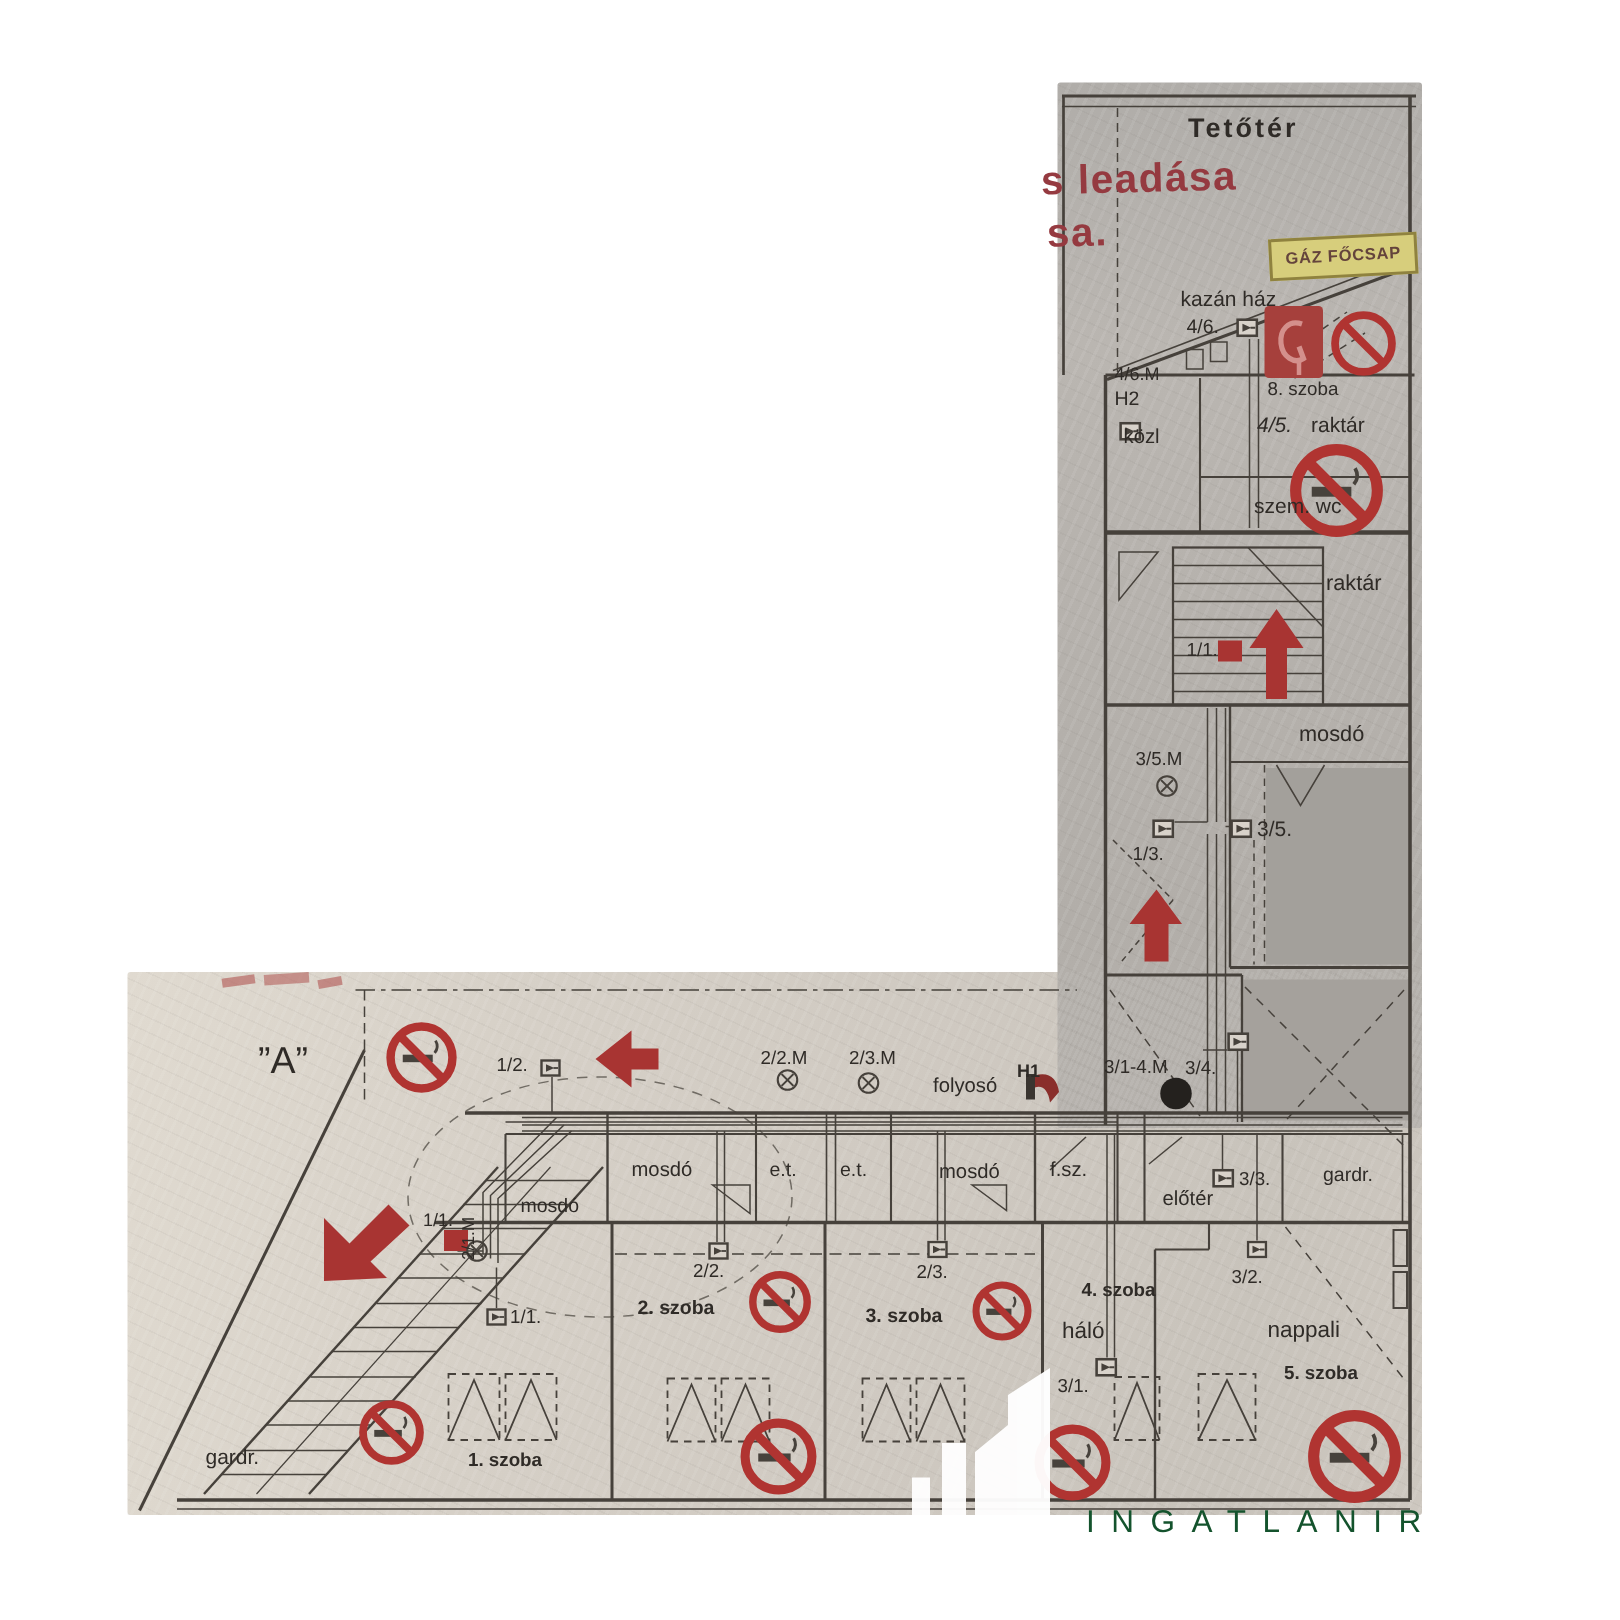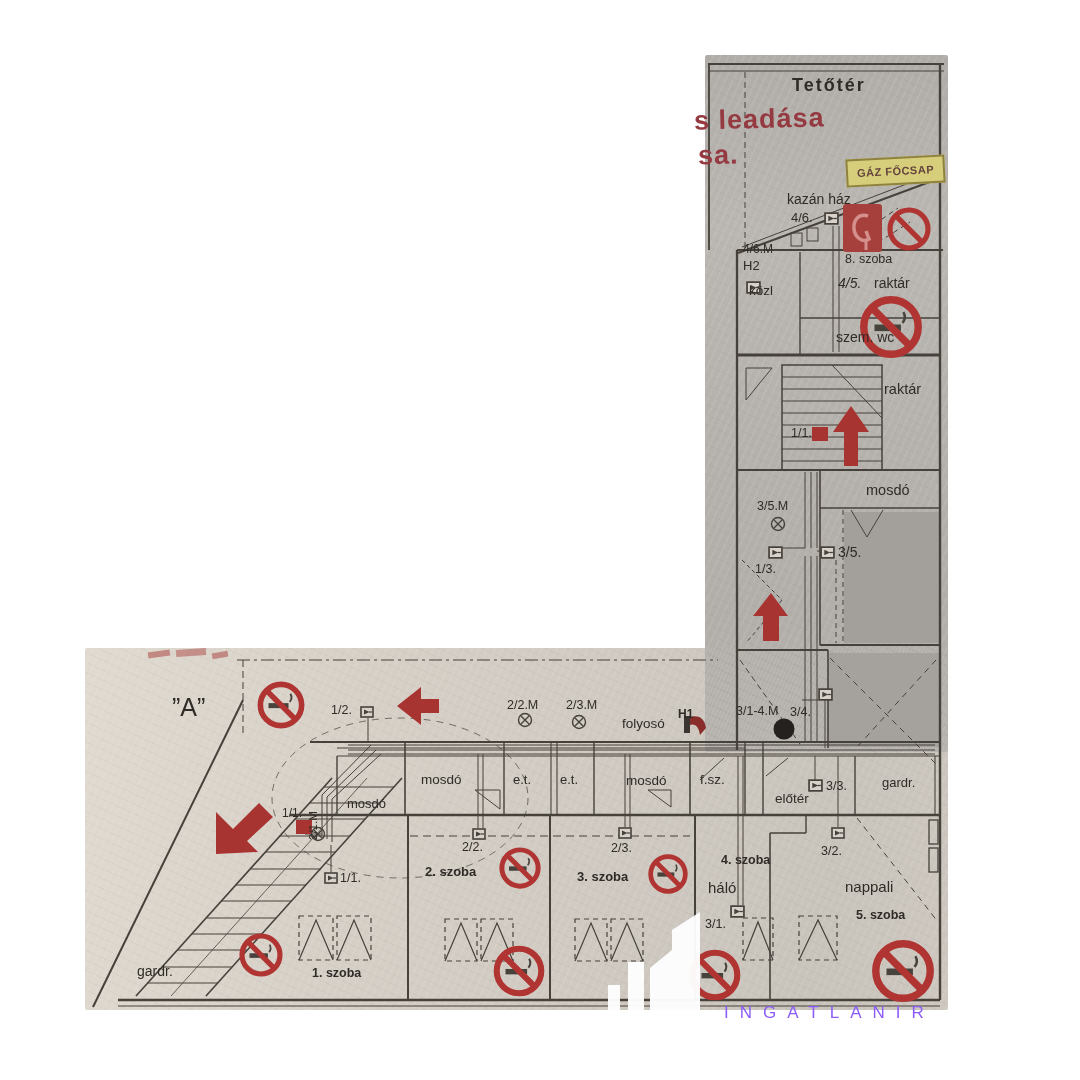--- a/index.html
+++ b/index.html
@@ -20,21 +20,21 @@
   .lbl{position:absolute;color:#2f2b27;white-space:nowrap;line-height:1;}
   .b{font-weight:700}.sb{font-weight:600}
   .stamp{position:absolute;color:#953a40;font-weight:700;white-space:nowrap;
          transform:rotate(-1.5deg);letter-spacing:1px;}
   #gas-tag{position:absolute;left:846px;top:157px;width:99px;height:28px;
     background:#d7ce7c;border:2px solid #8f823f;box-sizing:border-box;
     display:flex;align-items:center;justify-content:center;transform:rotate(-3deg);}
   #gas-tag span{font-size:11px;font-weight:700;color:#64443c;letter-spacing:.5px;}
   .wm{position:absolute;color:#fff;}
   #wm-brand{left:722px;top:903px;font-size:102px;font-weight:700;letter-spacing:2px;opacity:.97;}
-  #wm-sub{left:724px;top:1003px;font-size:17px;font-weight:500;letter-spacing:11px;color:#8b5cf6;}
+  #wm-sub{left:724px;top:1003px;font-size:21px;font-weight:500;letter-spacing:11px;color:#14532d;}
 </style>
 </head>
 <body>
 
 <div id="canvas">
 
   <div class="scan" id="scan-bottom"></div>
   <div class="scan" id="scan-vertical"></div>
   <div class="texture" style="left:85px;top:648px;width:863px;height:362px;"></div>
   <div class="texture" style="left:705px;top:55px;width:243px;height:697px;"></div>

